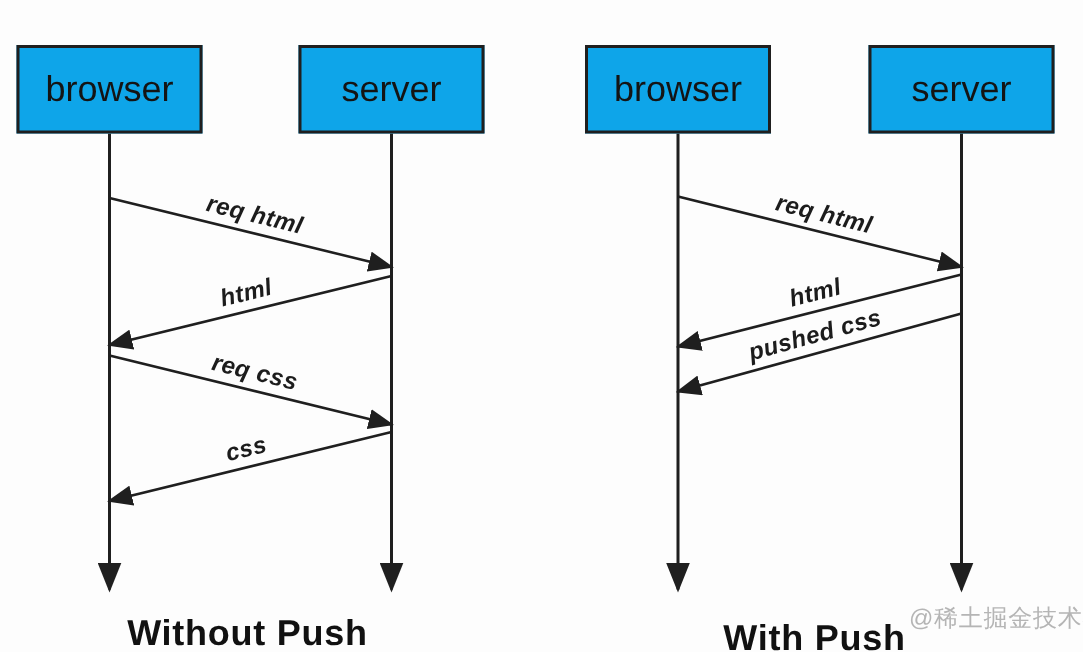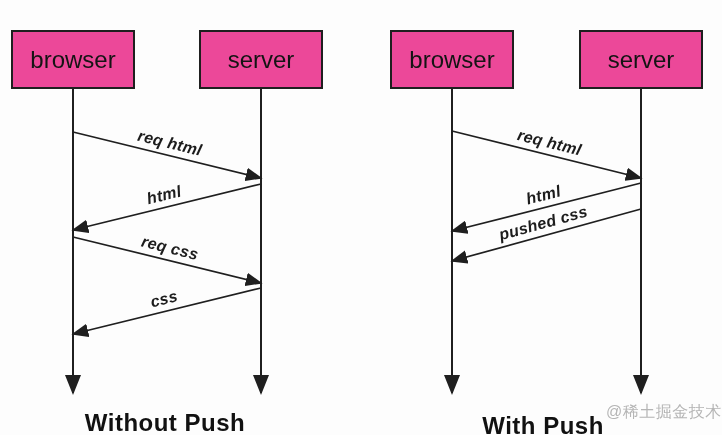--- a/index.html
+++ b/index.html
@@ -20,21 +20,21 @@
     left: 0;
     top: 0;
     width: 722px;
     height: 435px;
   }
   .actor-box {
     position: absolute;
     width: 120px;
     height: 55px;
     border: 2px solid #1f1f1f;
-    background: #ec4899;
+    background: #0ea5e9;
     display: flex;
     align-items: center;
     justify-content: center;
     font-size: 24px;
     color: #141414;
     box-sizing: content-box;
   }
   .caption {
     position: absolute;
     transform: translateX(-50%);

